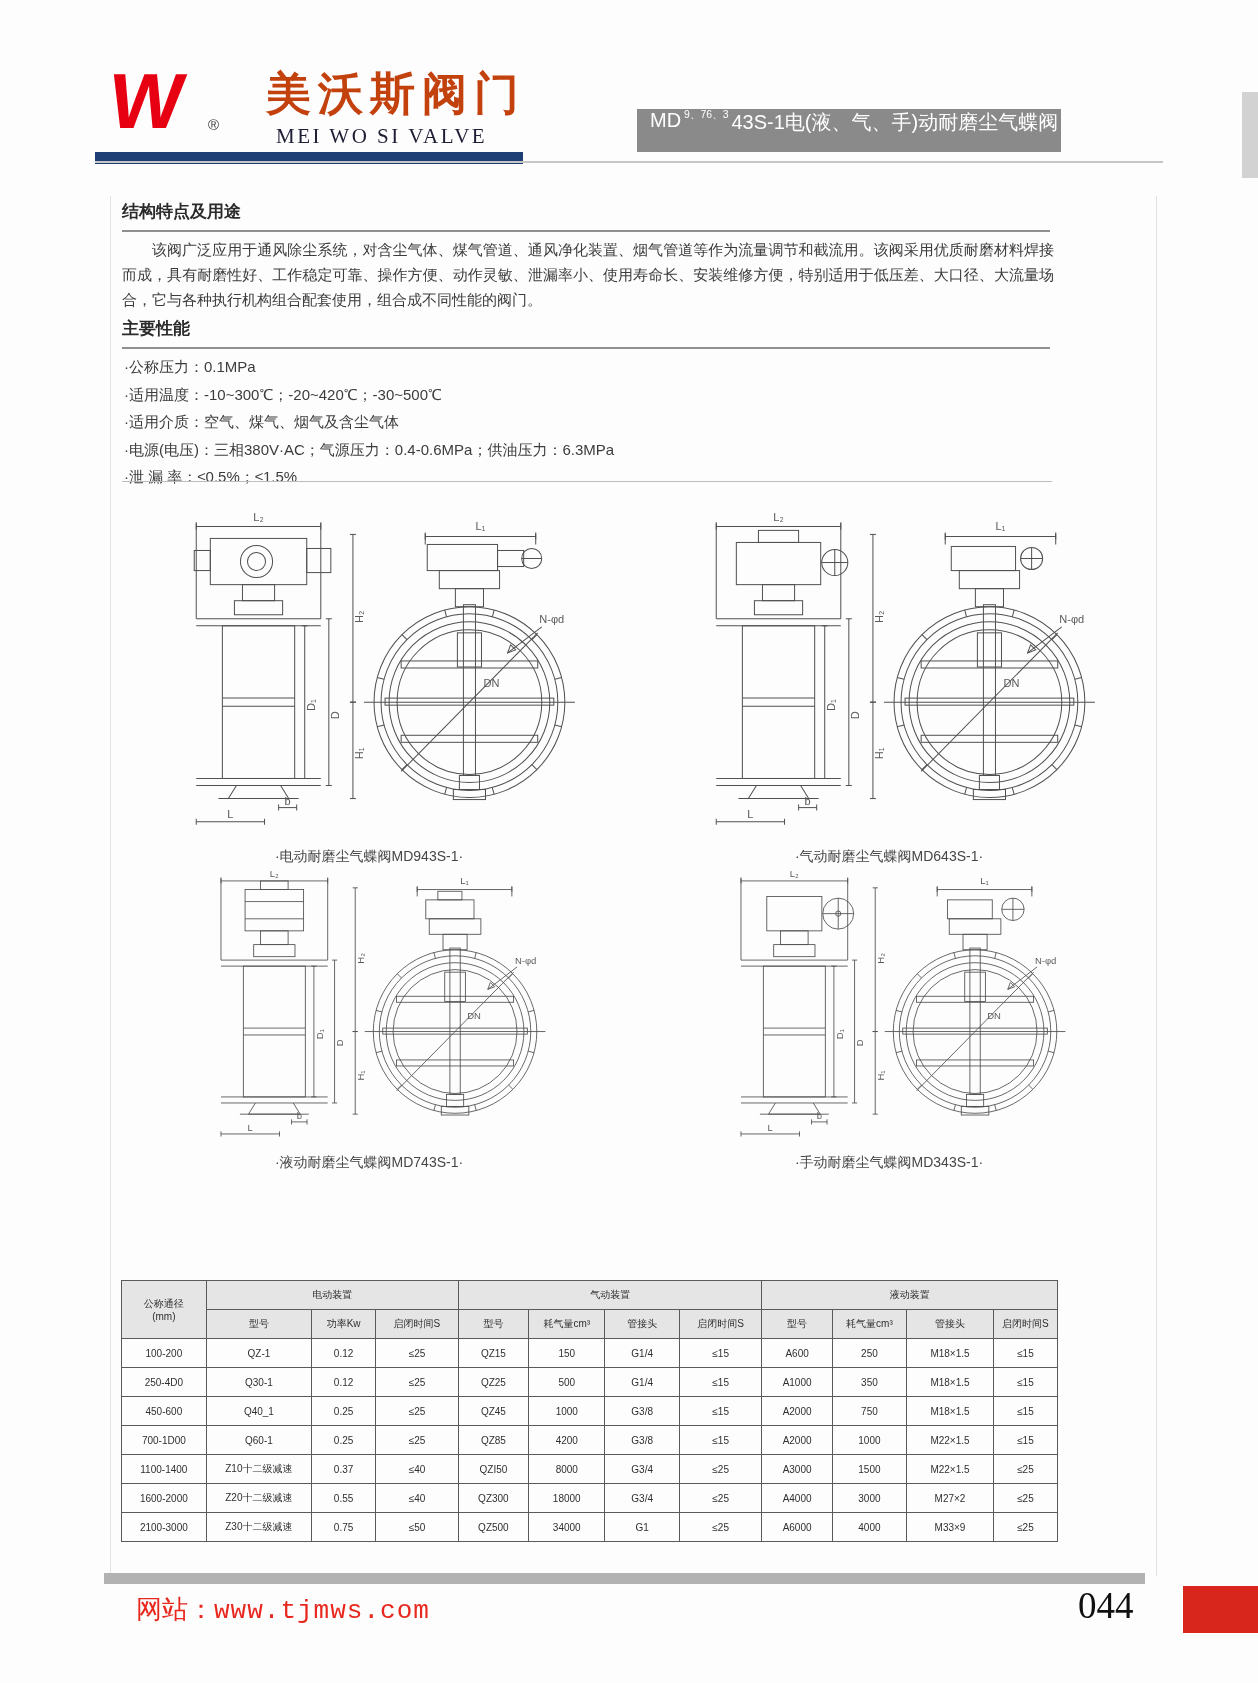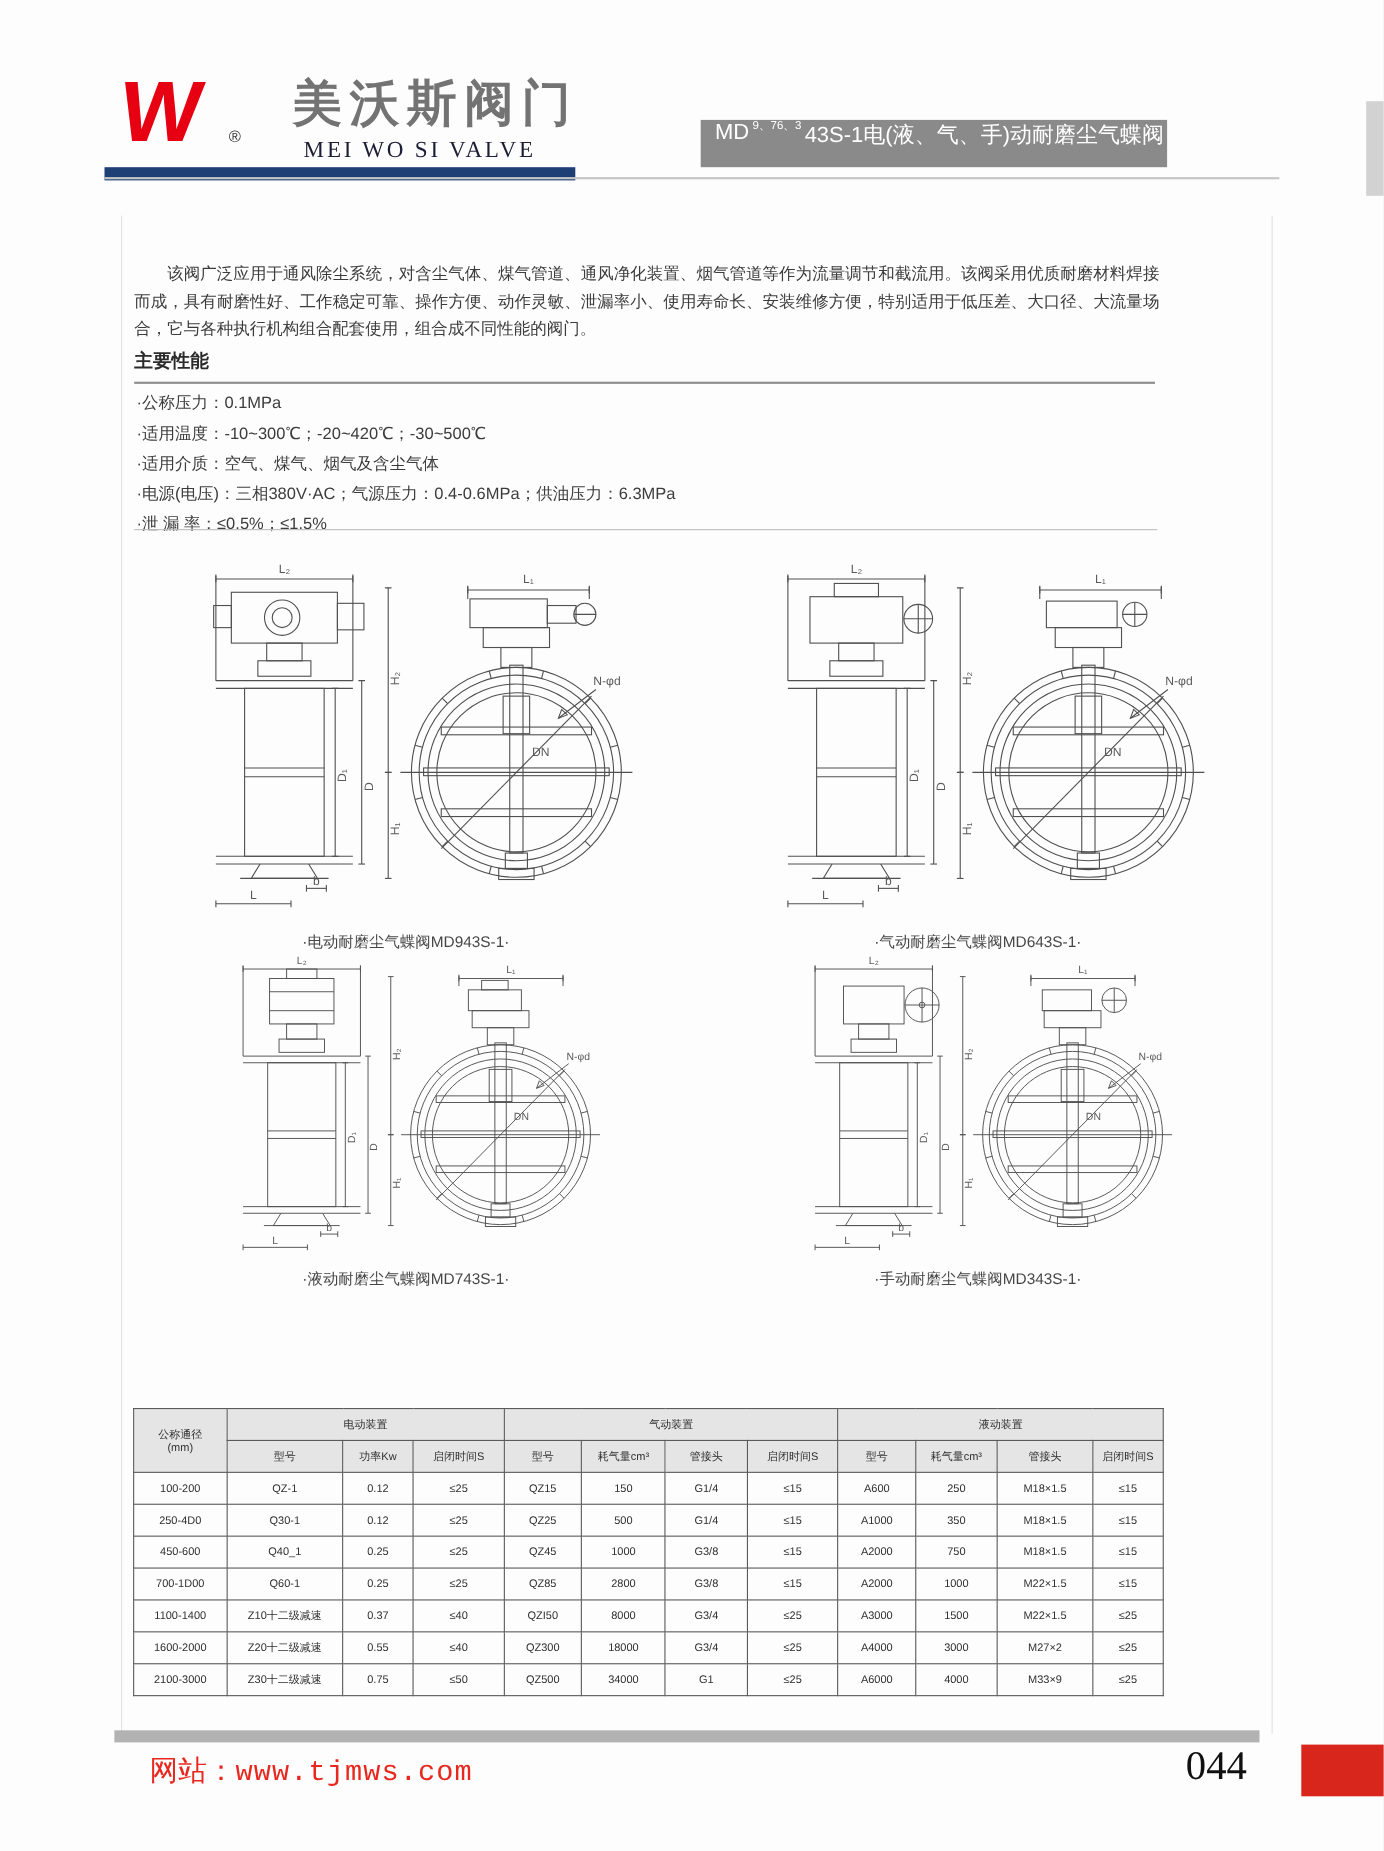--- a/index.html
+++ b/index.html
@@ -5,21 +5,21 @@
   html,body{margin:0;padding:0}
   body{background:#c9c9c9}
   .page{position:relative;width:1258px;height:1683px;margin:0 auto;background:#fdfdfd;
         font-family:"Liberation Sans",sans-serif;color:#333;overflow:hidden}
 
   
   .logo-w{position:absolute;left:110px;top:62px;font-size:78px;font-weight:bold;
           color:#e60012;transform:skewX(-8deg);line-height:78px}
   .logo-r{position:absolute;left:208px;top:116px;font-size:15px;color:#3a3a3a}
   .brand-cn{position:absolute;left:266px;top:64px;font-family:"Liberation Serif",serif;
-            font-weight:bold;font-size:45px;letter-spacing:7px;color:#737373}
+            font-weight:bold;font-size:45px;letter-spacing:7px;color:#c2410c}
   .brand-en{position:absolute;left:276px;top:124px;font-family:"Liberation Serif",serif;
             font-size:21px;letter-spacing:2.5px;color:#1d1d35}
   .navy-bar{position:absolute;left:95px;top:152px;width:428px;height:12px;background:#1d3f76}
   .header-rule{position:absolute;left:95px;top:161px;width:1068px;height:2px;background:#c6c6c6}
   .banner{position:absolute;left:637px;top:109px;width:424px;height:43px;background:#8a8a8a;
           color:#fff;display:flex;align-items:flex-start;padding-left:13px;box-sizing:border-box;
           font-size:20px;white-space:nowrap}
   .banner .stack{display:inline-flex;flex-direction:row;font-size:10.5px;line-height:11px;
                  margin:0 3px;letter-spacing:0}
   .artifact-tr{position:absolute;right:0;top:92px;width:16px;height:86px;background:#d2d2d2}
@@ -87,20 +87,21 @@
     <span class="stack">
       <span>9、7</span>
       <span>6、3</span>
     </span>
     <span>43S-1电(液、气、手)动耐磨尘气蝶阀</span>
   </div>
 
   <div class="frame-l"></div>
   <div class="frame-r"></div>
 
+  <div class="sec-title" id="sec-features">结构特点及用途</div>
   <div class="para">该阀广泛应用于通风除尘系统，对含尘气体、煤气管道、通风净化装置、烟气管道等作为流量调节和截流用。该阀采用优质耐磨材料焊接而成，具有耐磨性好、工作稳定可靠、操作方便、动作灵敏、泄漏率小、使用寿命长、安装维修方便，特别适用于低压差、大口径、大流量场合，它与各种执行机构组合配套使用，组合成不同性能的阀门。</div>
 
   <div class="sec-title" id="sec-performance">主要性能</div>
   <ul class="perf-list">
       <li>·公称压力：0.1MPa</li>
       <li>·适用温度：-10~300℃；-20~420℃；-30~500℃</li>
       <li>·适用介质：空气、煤气、烟气及含尘气体</li>
       <li>·电源(电压)：三相380V·AC；气源压力：0.4-0.6MPa；供油压力：6.3MPa</li>
       <li>·泄 漏 率：≤0.5%；≤1.5%</li>
     </ul>
@@ -542,21 +543,21 @@
           <td>750</td>
           <td>M18×1.5</td>
           <td>≤15</td>
         </tr>
         <tr>
           <td>700-1D00</td>
           <td>Q60-1</td>
           <td>0.25</td>
           <td>≤25</td>
           <td>QZ85</td>
-          <td>2800</td>
+          <td>4200</td>
           <td>G3/8</td>
           <td>≤15</td>
           <td>A2000</td>
           <td>1000</td>
           <td>M22×1.5</td>
           <td>≤15</td>
         </tr>
         <tr>
           <td>1100-1400</td>
           <td>Z10十二级减速</td>

